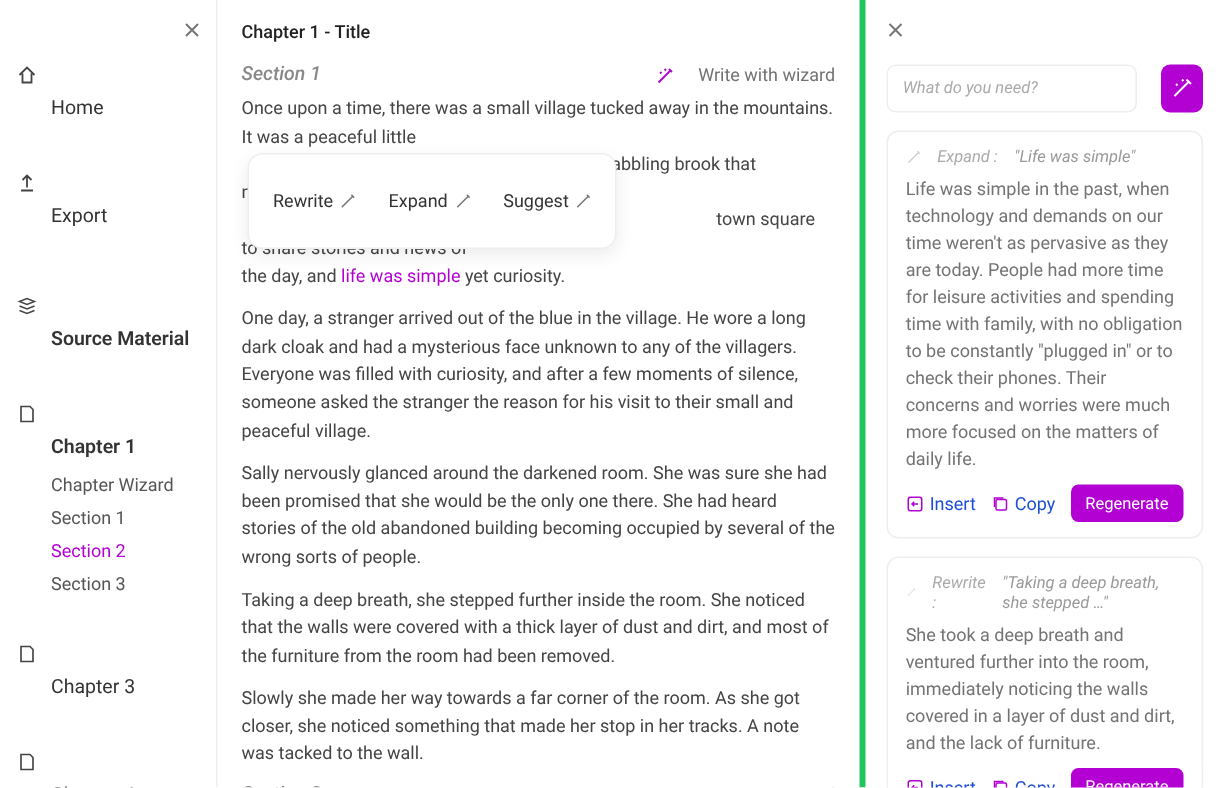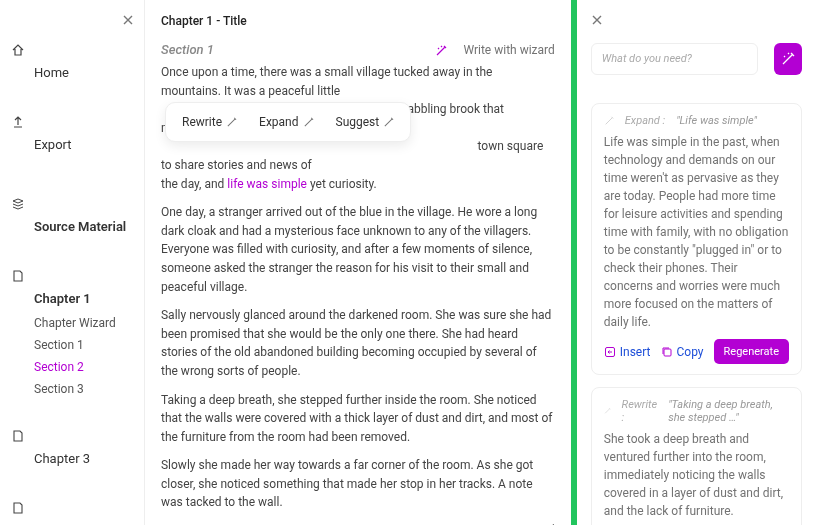--- a/index.html
+++ b/index.html
@@ -1,40 +1,40 @@
 <!DOCTYPE html>
 <html><head>
   <meta charset="utf-8">
   <style>
     * { margin:0; padding:0; box-sizing:border-box; font-family:-apple-system,BlinkMacSystemFont,"Segoe UI",Roboto,sans-serif; }
     body { width:816px; height:525px; display:flex; background:#fff; color:#333; font-size:12px; overflow:hidden; }
     .col { height:100%; }
     .left { width:145px; padding:14px 10px 0 10px; position:relative; }
-    .mid { width:436px; border-left:1px solid #eee; border-right:6px solid #22c55e; padding:14px 16px 0 16px; overflow:hidden; }
+    .mid { width:436px; border-left:1px solid #eee; border-right:4px solid #22c55e; padding:14px 16px 0 16px; overflow:hidden; }
     .right { flex:1; padding:14px 14px 0 14px; }
     .navclose { position:absolute; right:10px; top:14px; color:#666; }
     .navrow { display:flex; align-items:center; gap:8px; padding:6px 0; cursor:pointer; }
     .navrow .ic { width:16px; display:inline-flex; justify-content:center; color:#444; }
     .navrow span.lbl { font-size:13px;margin-top:45px; }
     .navsub { padding-left:24px; font-size:12px; color:#555; padding-top:4px; padding-bottom:4px; cursor:pointer; }
     .navsub.active { color:#b300d3; position:relative; }
     .navsub.active::before { content:""; position:absolute; left:-24px; top:50%; width:14px; height:1px; background:#b300d3; }
     .gap { height:10px; }
     .boldrow { font-weight:600; }
     .chaptitle { font-size:12px; color:#222; font-weight:500; margin-bottom:14px; }
     .section-head { display:flex; justify-content:space-between; align-items:center; margin-top:10px; margin-bottom:6px; }
     .section-head h3 { font-style:italic; font-weight:500; color:#888; font-size:13px; }
     .wizlink { color:#737373; font-size:12px; display:inline-flex; align-items:flex-end; gap:16px; cursor:pointer; }
     .body { font-size:12px; color:#444; line-height:1.55; }
     .body p { margin-bottom:10px; }
     .inlinehl { color:#b300d3; }
-    .tooltip { position:absolute; left:165px; top:102px; background:#fff; border:1px solid #eee; border-radius:10px; box-shadow:0 4px 12px rgba(0,0,0,0.08); padding:8px 6px; display:flex; gap:2px; align-items:center; z-index:10; }
+    .tooltip { position:absolute; left:165px; top:102px; background:#fff; border:1px solid #eee; border-radius:10px; box-shadow:0 4px 12px rgba(0,0,0,0.08); padding:20px 6px; display:flex; gap:2px; align-items:center; z-index:10; }
     .tbtn { display:inline-flex; align-items:center; gap:4px; font-size:12px; padding:4px 10px; border-radius:6px; cursor:pointer; }
     .closex { color:#888; cursor:pointer; }
-    .searchrow { display:flex; gap:16px; margin-bottom:28px; margin-top:8px; }
+    .searchrow { display:flex; gap:16px; margin-bottom:12px; margin-top:8px; }
     .searchbox { flex:1; border:1px solid #eee; border-radius:6px; padding:8px 10px; font-size:11px; color:#aaa; font-style:italic; }
     .runbtn { width:28px; height:32px; background:#b300d3; border-radius:6px; display:flex; align-items:center; justify-content:center; color:#fff; cursor:pointer; }
     .card { border:1px solid #eee; border-radius:8px; padding:10px 12px 10px 12px; margin-bottom:12px; }
     .cardhead { font-size:11px; color:#aaa; font-style:italic; margin-bottom:6px; display:flex; align-items:center; gap:11px; }
     .cardhead .qtext { color:#999; }
     .cardbody { font-size:12px; color:#737373; line-height:1.5; }
     .cardfoot { display:flex; align-items:center; margin-top:8px; gap:10px; }
     .miniact { display:inline-flex; align-items:center; gap:4px; color:#1d4ed8; font-size:12px; cursor:pointer; }
     .regen { margin-left:auto; background:#b300d3; color:#fff; font-size:11px; padding:6px 10px; border-radius:5px; cursor:pointer; }
     svg { display:block; }

